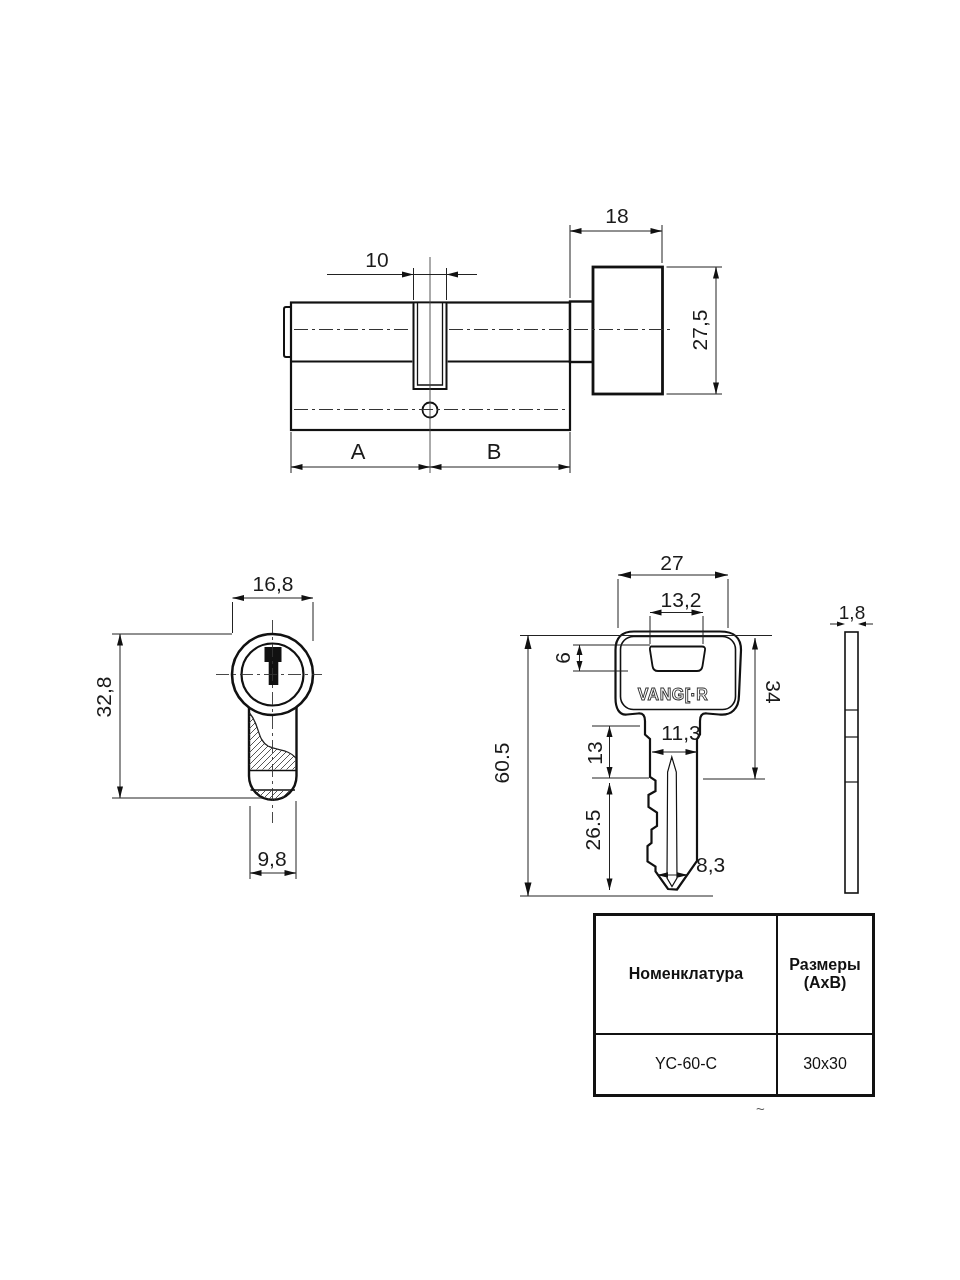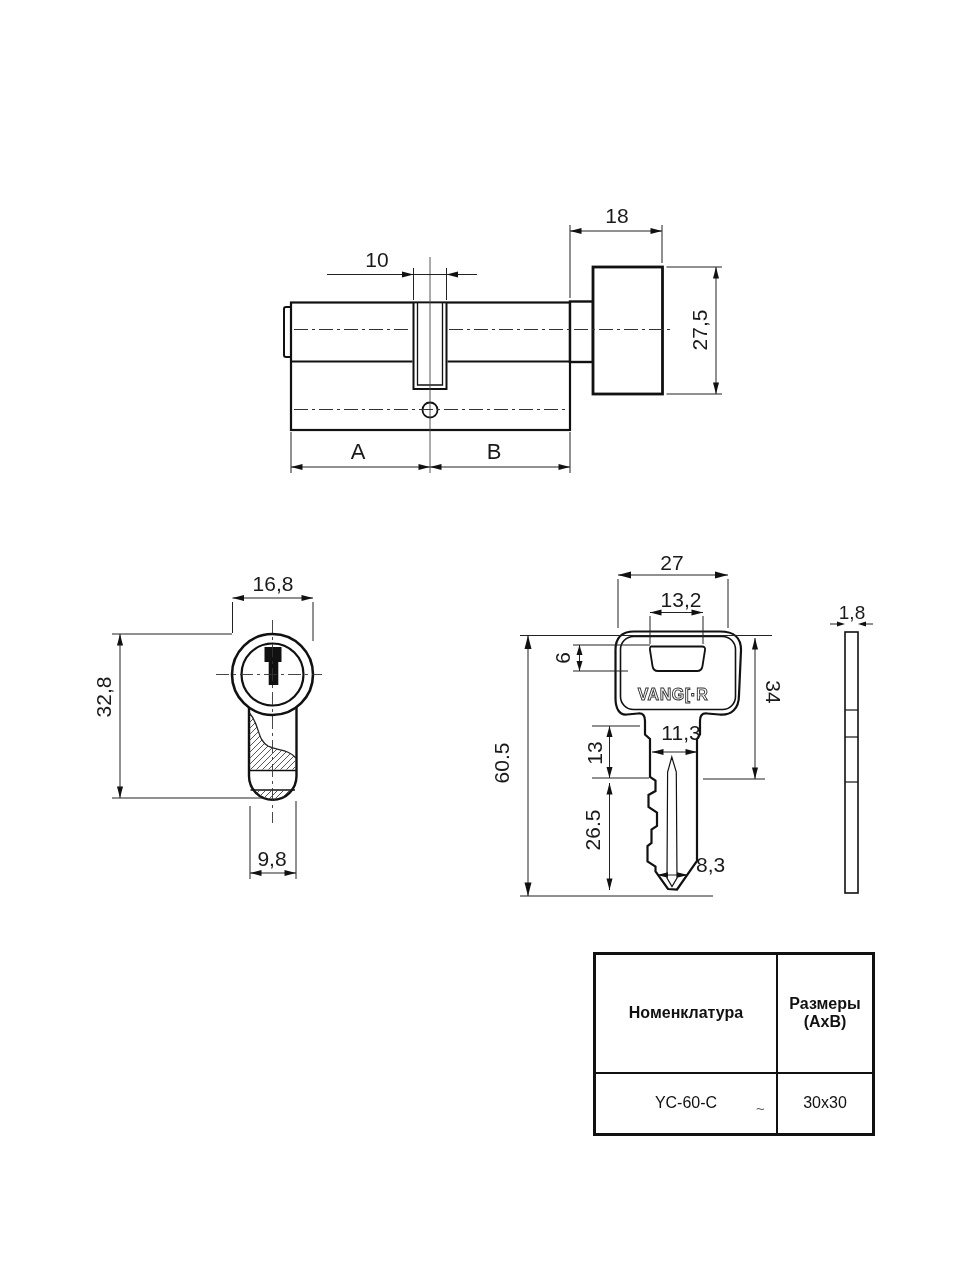--- a/index.html
+++ b/index.html
@@ -205,21 +205,21 @@
     <line x1="845" y1="710" x2="858" y2="710" stroke="#111" stroke-width="1.2"></line>
     <line x1="845" y1="737" x2="858" y2="737" stroke="#111" stroke-width="1.2"></line>
     <line x1="845" y1="782" x2="858" y2="782" stroke="#111" stroke-width="1.2"></line>
     <line x1="830" y1="624" x2="842" y2="624" stroke="#222" stroke-width="1"></line>
     <polygon points="845,624 837,621.5 837,626.5" fill="#111"></polygon>
     <line x1="861" y1="624" x2="873" y2="624" stroke="#222" stroke-width="1"></line>
     <polygon points="858,624 866,621.5 866,626.5" fill="#111"></polygon>
     <text x="852" y="619" text-anchor="middle" style="font-size:19px;">1,8</text>
   </svg>
 
-  <div class="abs" style="left:593px;top:952px;">
+  <div class="abs" style="left:593px;top:913px;">
     <table class="spec">
       <tbody>
           <tr class="hdr">
         <th class="c1">Номенклатура</th>
         <th class="c2">
           <div>Размеры</div>
           <div>(АхВ)</div>
         </th>
       </tr>
       <tr class="row">

